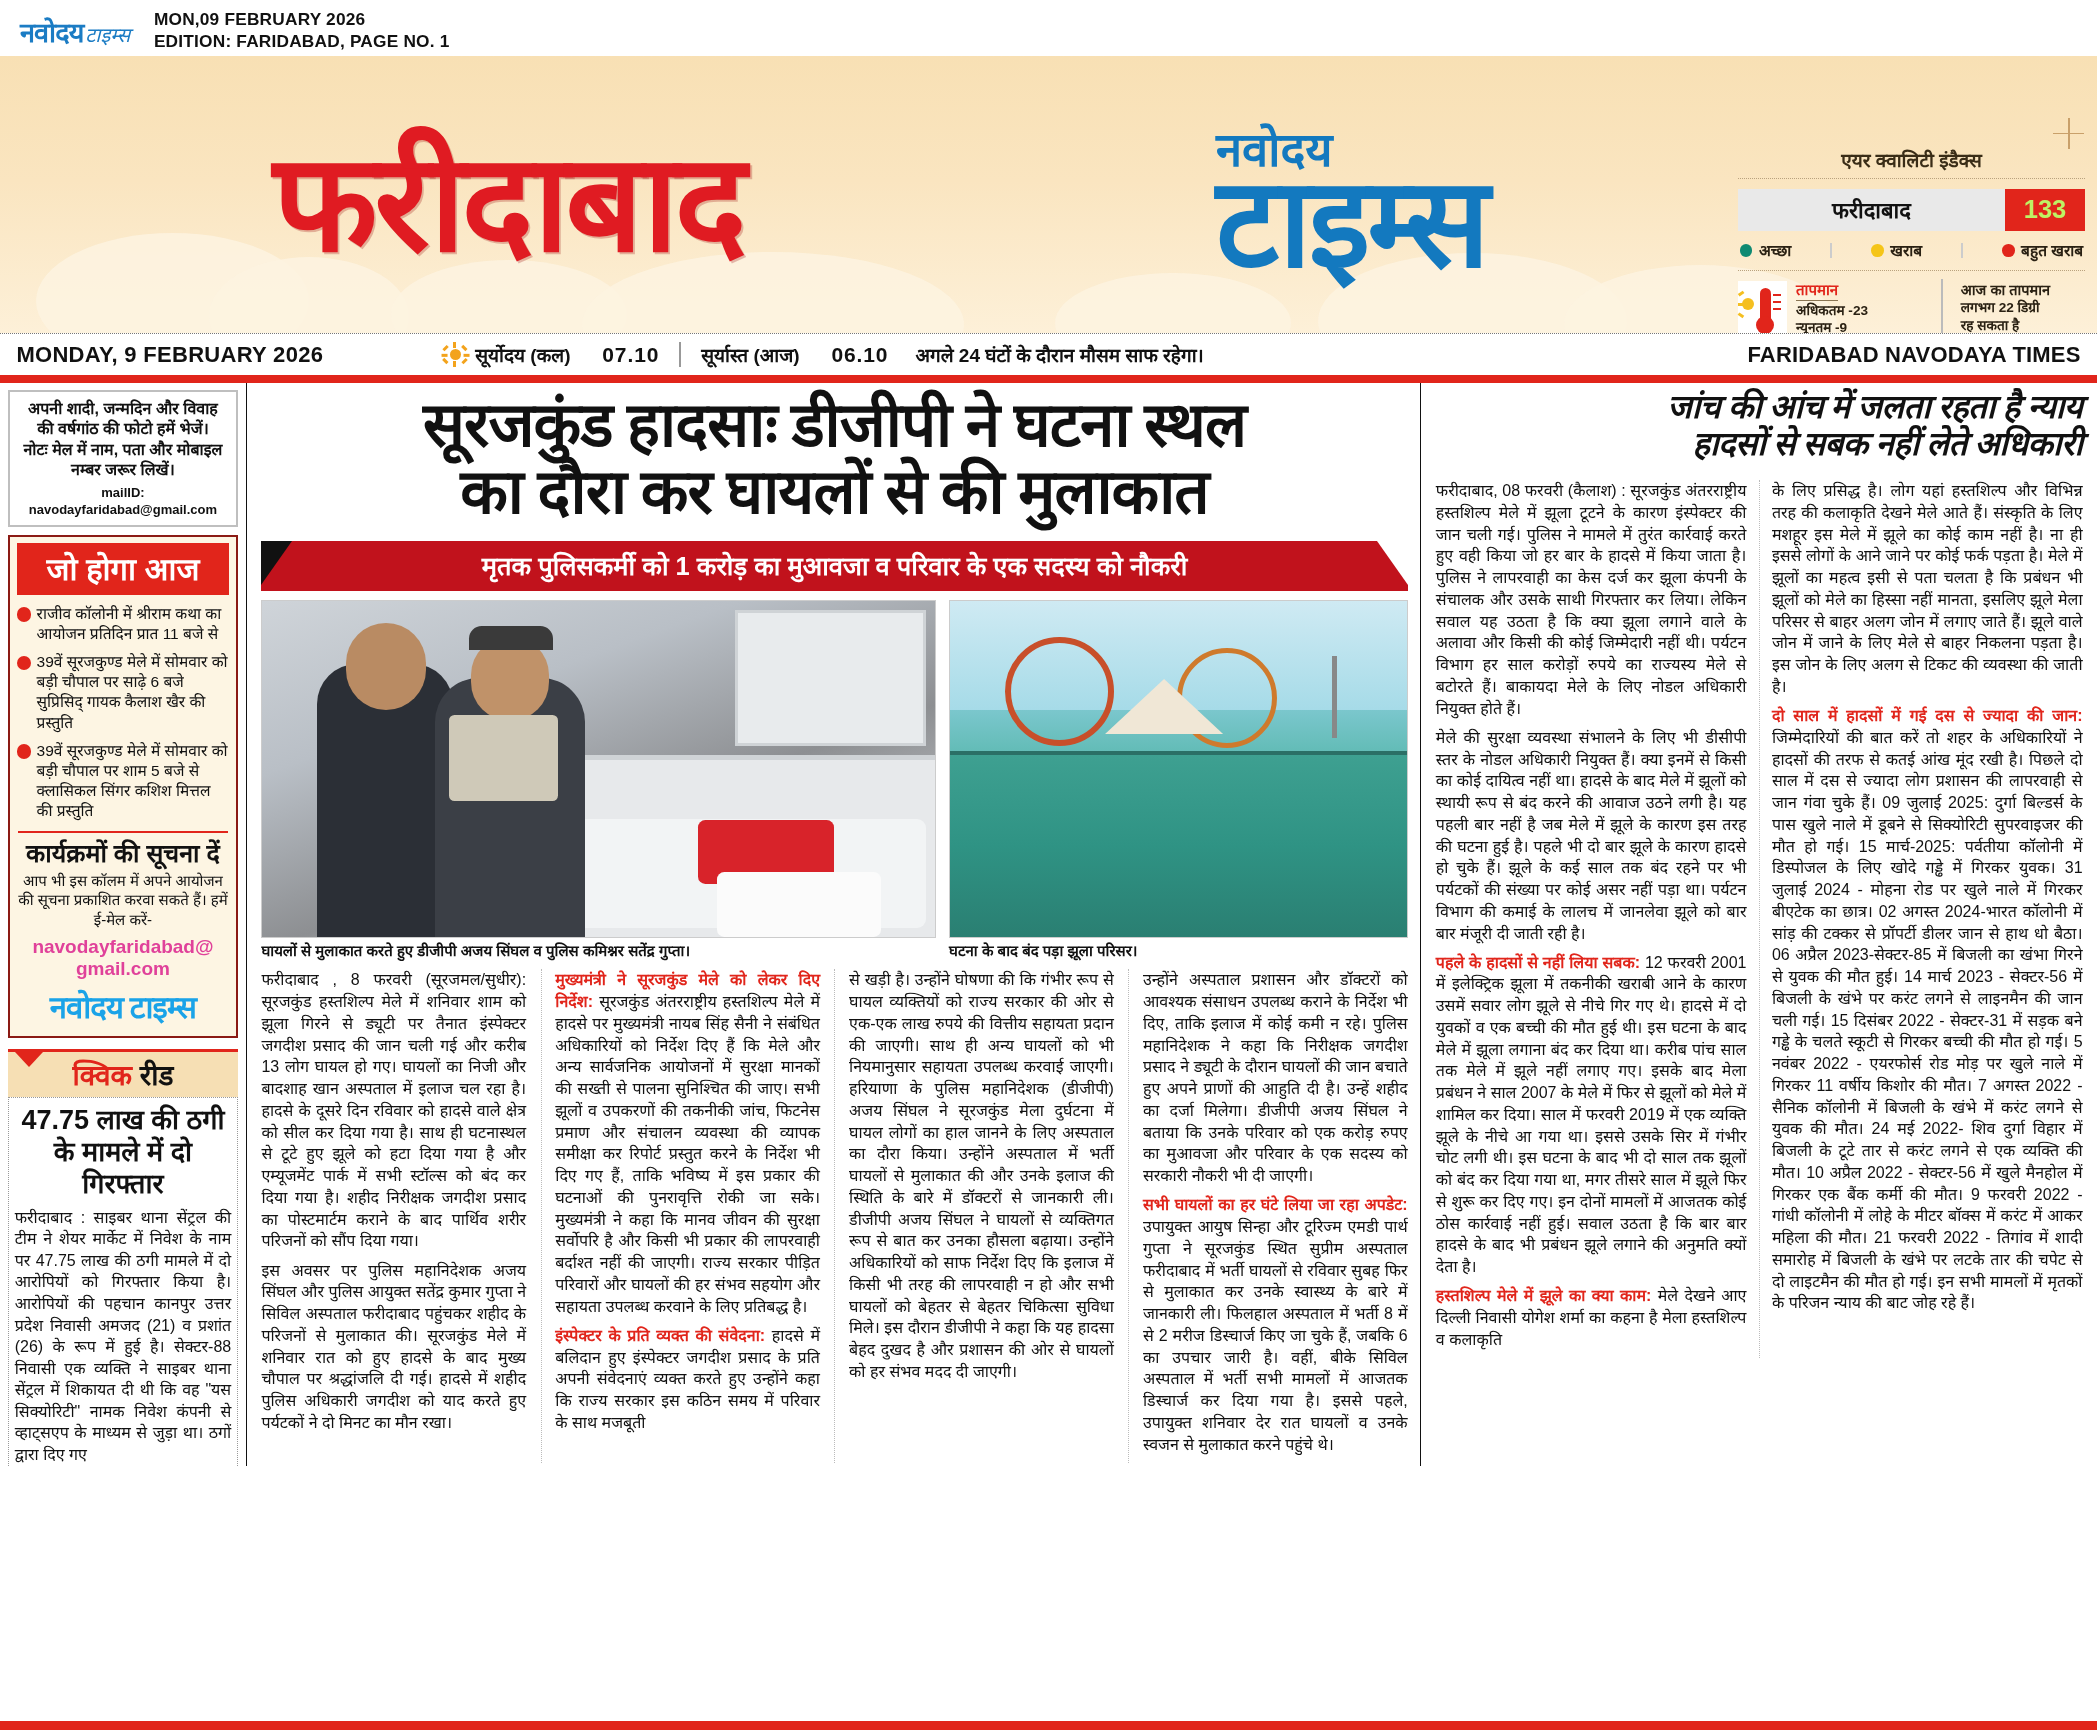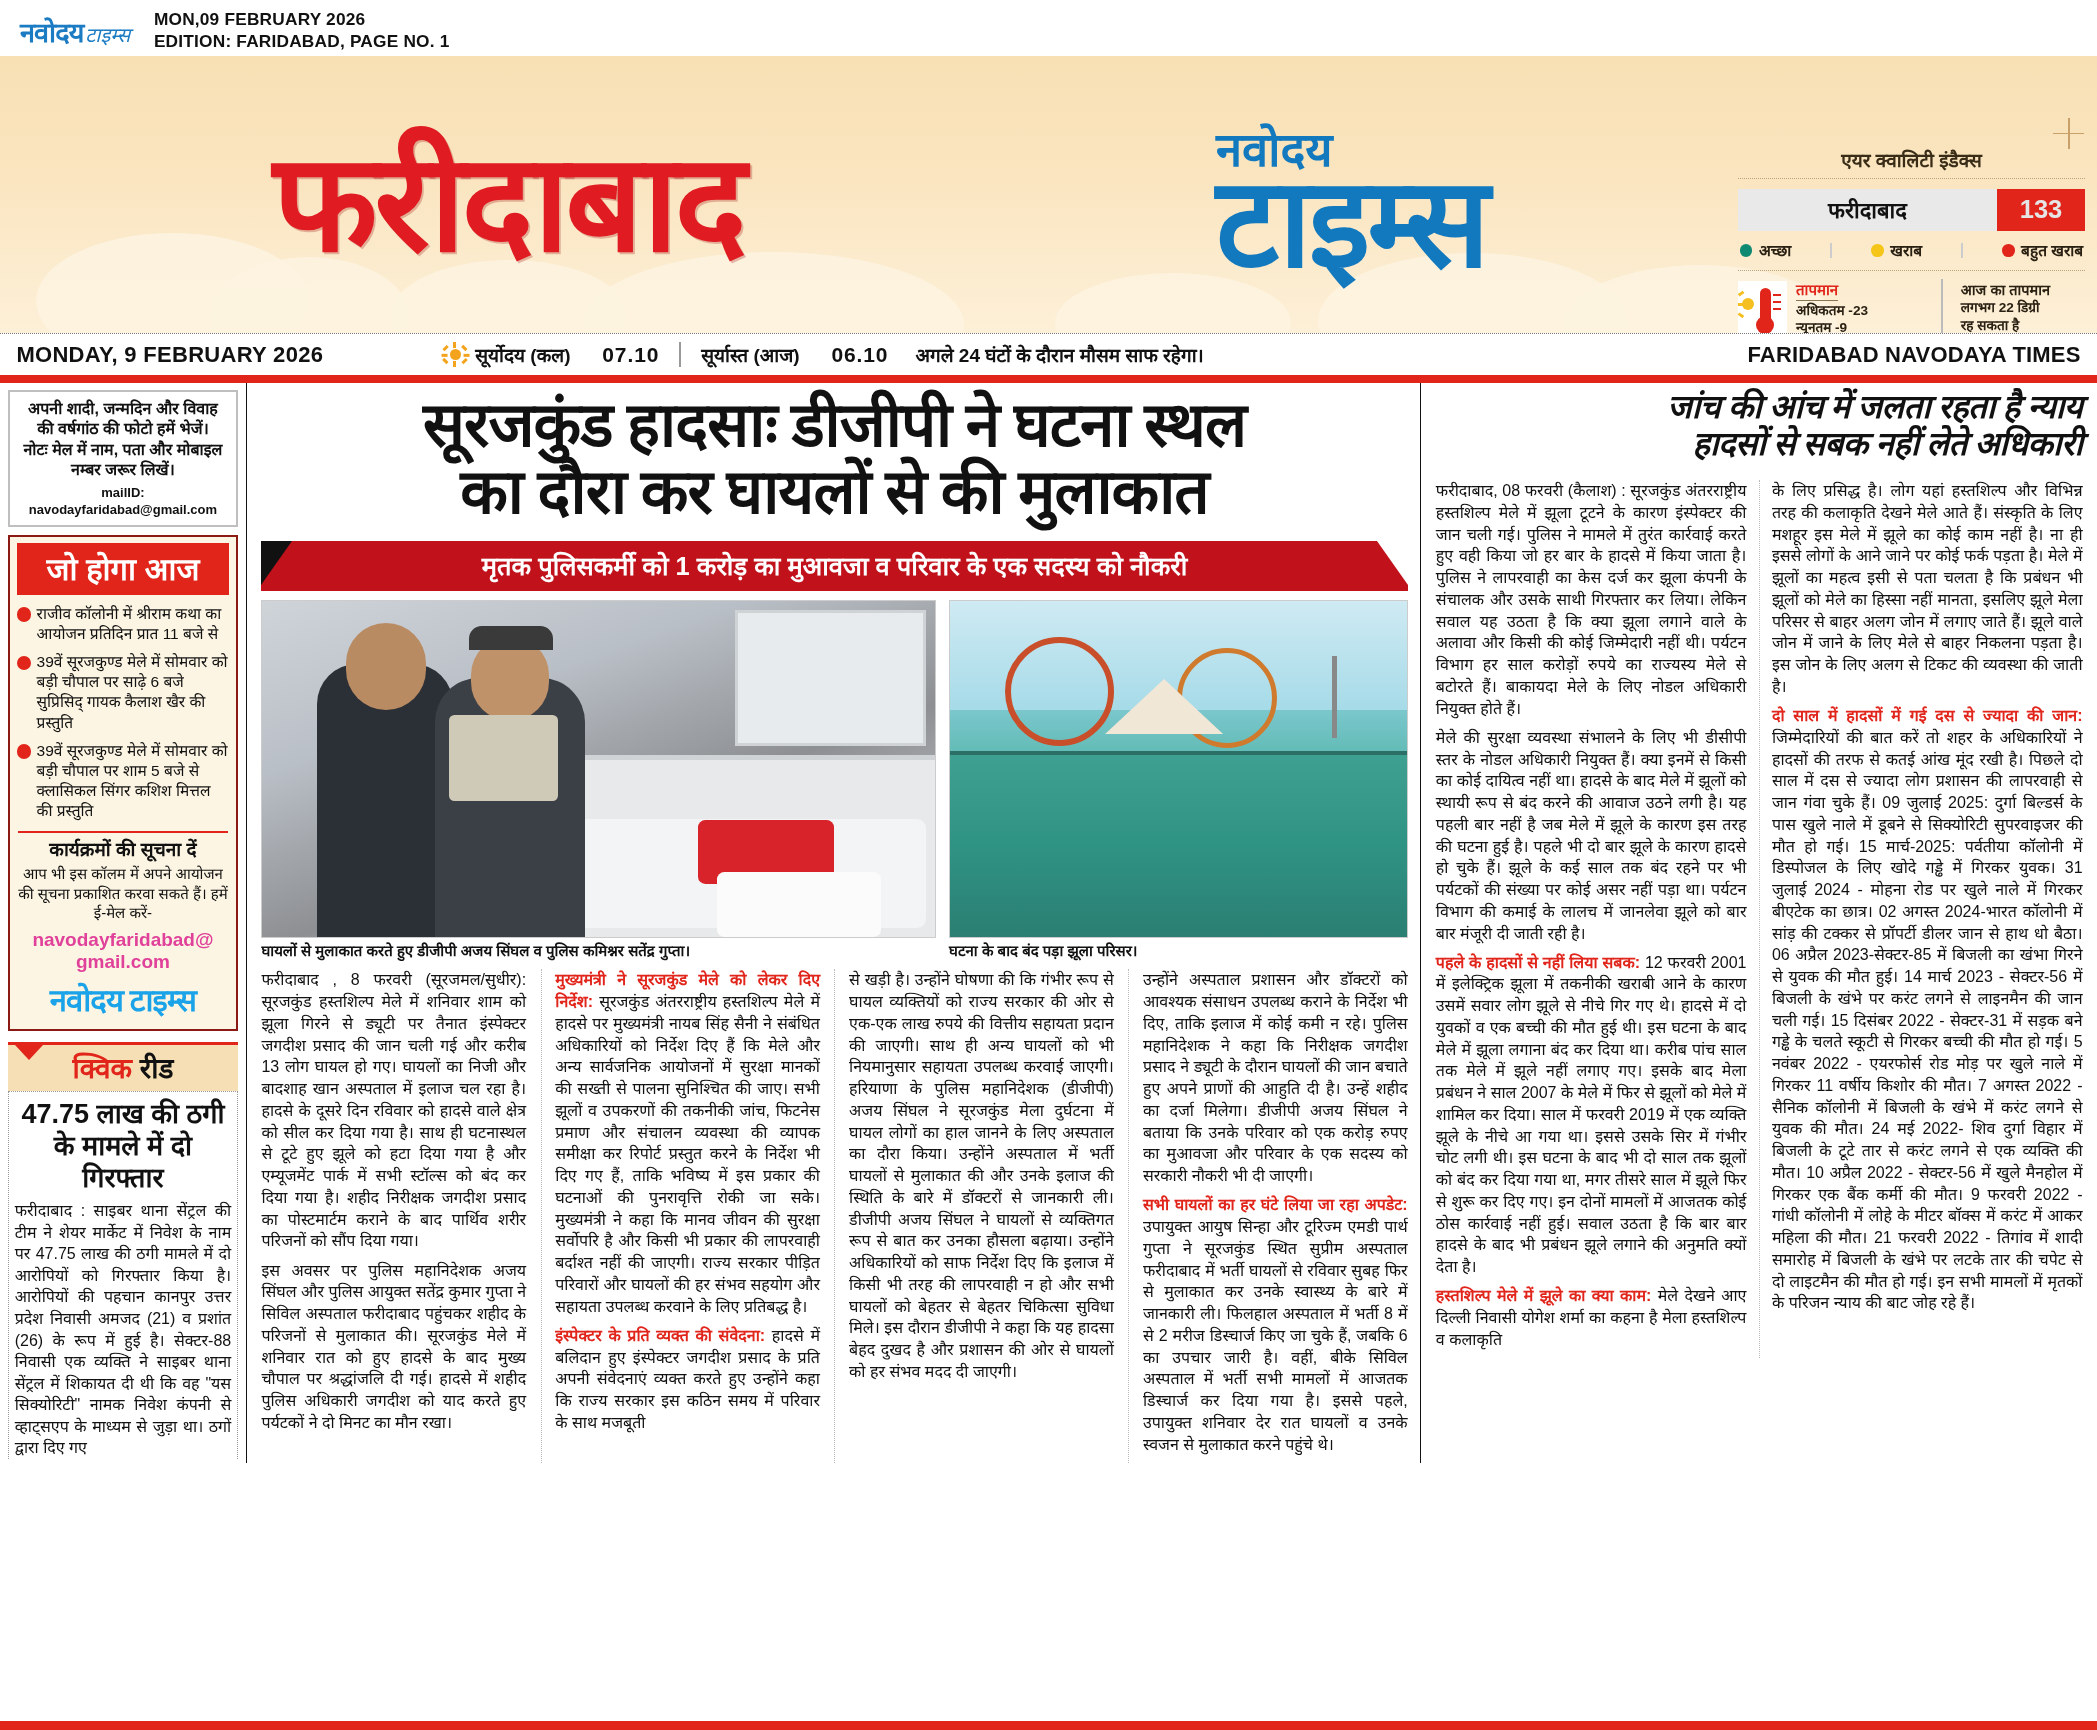--- a/index.html
+++ b/index.html
@@ -52,21 +52,21 @@
   .crossmark:before,.crossmark:after{ content:""; position:absolute; background:#c9a06a;}
   .crossmark:before{ left:14.5px; top:0; width:1.8px; height:31px;}
   .crossmark:after{ left:0; top:14.5px; width:31px; height:1.8px;}
 
   
   .aqi-panel{ position:absolute; right:12px; top:91px; width:347px; z-index:5; }
   .aqi-title{ text-align:center; font-size:19px; font-weight:bold; color:#3a2d17; padding-bottom:4.5px;}
   .dotline{ border-top:1.8px dotted #b9a27e; }
   .aqi-row{ display:flex; align-items:stretch; margin-top:10px;}
   .aqi-city{ flex:1; background:#e9e9e9; text-align:center; font-size:22px; font-weight:bold; padding:5.5px 0 7.3px; color:#111;}
-  .aqi-val{ width:88px; background:#e1251b; color:#e5e5e5; font-size:25.5px; font-weight:bold; display:flex; align-items:center; justify-content:center;}
+  .aqi-val{ width:80px; background:#e1251b; color:#bef264; font-size:25.5px; font-weight:bold; display:flex; align-items:center; justify-content:center;}
   .aqi-legend{ display:flex; align-items:center; justify-content:space-between; margin:8.2px 1.8px 8.2px 1.8px;}
   .lg{ display:flex; align-items:center; gap:6.4px; font-size:15.5px; font-weight:bold; color:#2a2113;}
   .dot{ width:12.7px;height:12.7px;border-radius:50%; display:inline-block;}
   .sep{ width:1.8px; height:15.5px; background:#ccc;}
 
   .temp-row{ display:flex; align-items:center; margin-top:8.2px; gap:9px;}
   .thermo{ width:49px; height:53px; position:relative; background:#fff; flex:0 0 49px;}
   .thermo .tube{ position:absolute; left:22px; top:7.3px; width:11px; height:33px; background:#e1251b; border-radius:5.5px 5.5px 0 0;}
   .thermo .bulb{ position:absolute; left:18px; top:35px; width:18px; height:18px; border-radius:50%; background:#e1251b;}
   .thermo .sun{ position:absolute; left:3.6px; top:16.4px; width:12.7px; height:12.7px; border-radius:50%; background:#f5bf20;}
@@ -108,21 +108,21 @@
   
   .box-ad{ border:2.7px solid #bfbfbf; padding:6.4px 5.5px; text-align:center; background:#fff;}
   .box-ad p{ font-size:16px; font-weight:bold; line-height:1.28; color:#111;}
   .box-ad .mailid{ font-size:13px; font-weight:bold; margin-top:4.5px;}
   .box-events{ border:2.7px solid #8b1a14; margin-top:8.2px; background:#fdf5e3; padding:6.4px 6.4px 9px;}
   .events-hd{ background:#e1251b; color:#fff; font-size:31px; font-weight:bold; text-align:center; padding:3.6px 0 6.4px;}
   .ev{ display:flex; gap:5.5px; margin-top:8.2px; font-size:15.5px; line-height:1.3; font-weight:500;justify-content:center;}
   .ev .bullet{ flex:0 0 14.5px; height:14.5px; border-radius:50%; background:#e1251b; margin-top:3.6px;}
   .ev span.txt{ display:block;}
   .hr-red{ border:none; border-top:2.7px solid #e1251b; margin:10px 1.8px 6.4px;}
-  .inform-hd{ font-size:19px; font-weight:bold; text-align:center; line-height:1.1;}
+  .inform-hd{ font-size:25px; font-weight:bold; text-align:center; line-height:1.1;}
   .inform-body{ font-size:15px; text-align:center; line-height:1.3; margin-top:3.6px;}
   .mail-pink{ color:#e0419a; font-weight:bold; font-size:19px; text-align:center; line-height:1.15; margin-top:6.4px;}
   .nt-blue{ color:#1aa3e8; font-family:"Liberation Serif", serif; font-weight:bold; font-size:31px; text-align:center; margin-top:5.5px; letter-spacing:-0.9px;}
 
   .quick-wrap{ margin-top:11px; border-top:3.6px solid #e1251b;}
   .quick-hd{ background:#f6dfb4; text-align:center; font-size:28px; font-weight:bold; padding:2.7px 0 4.5px; position:relative;}
   .quick-hd .red{ color:#e1251b;}
   .quick-hd .tri{ position:absolute; left:7.3px; top:0; width:0;height:0; border-left:14.5px solid transparent;border-right:14.5px solid transparent;border-top:15.5px solid #e1251b;}
   .quick-body{ border-top:1.8px dotted #999; border-left:1.8px dotted #999; border-right:1.8px dotted #999; padding:7.3px 5.5px 0; }
   .quick-title{ font-size:27px; font-weight:bold; text-align:center; line-height:1.18;}

